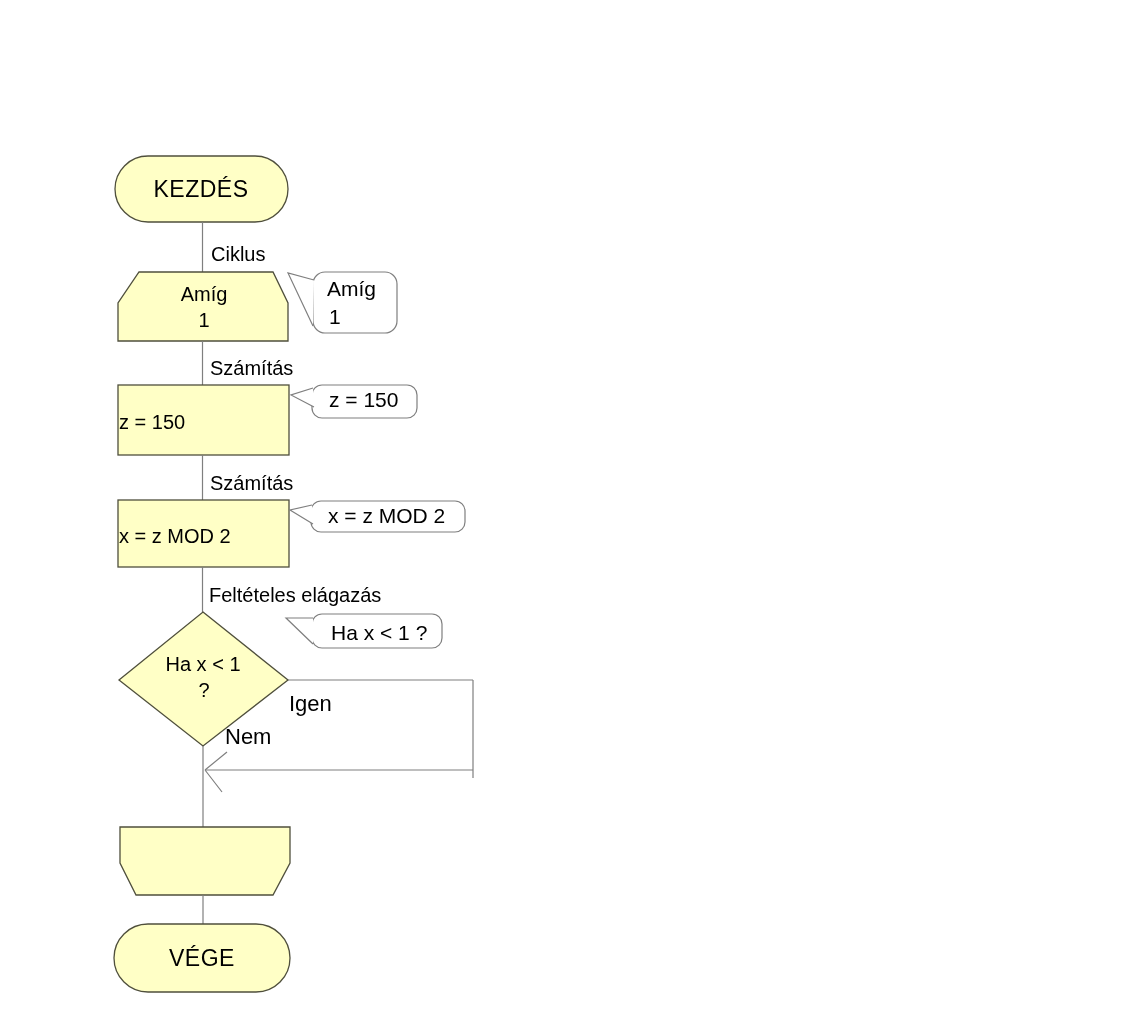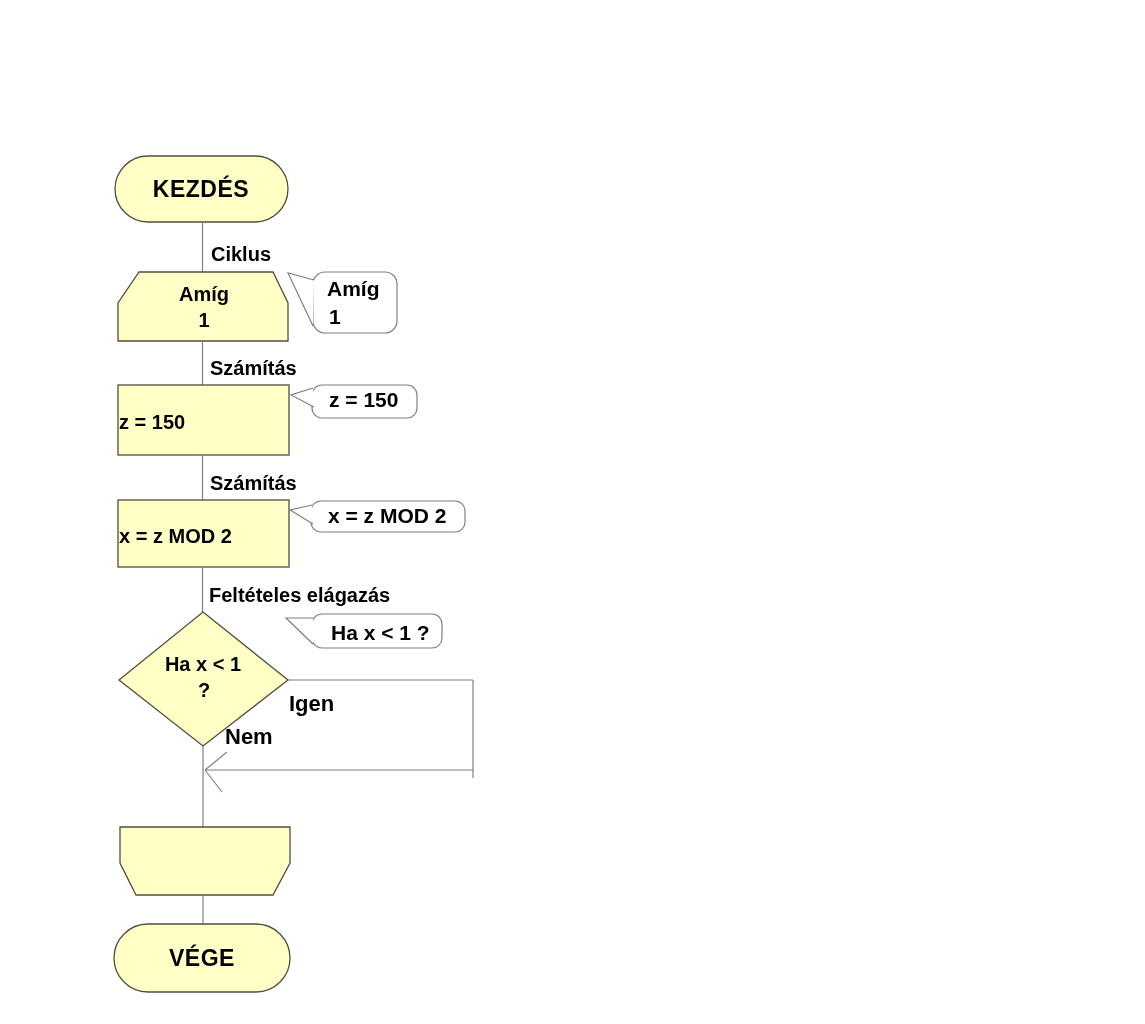--- a/index.html
+++ b/index.html
@@ -7,21 +7,20 @@
     padding: 0;
     background: #ffffff;
   }
   .canvas {
     position: relative;
     width: 1145px;
     height: 1024px;
     background: #ffffff;
     font-family: "Liberation Sans", sans-serif;
     overflow: hidden;
-    font-weight: bold;
   }
   svg { position: absolute; left: 0; top: 0; }
 
   .node      { fill: #FFFFC6; stroke: #4F4F3C; stroke-width: 1.3; }
   .conn      { stroke: #7F7F7F; stroke-width: 1.2; fill: none; }
   .callout   { fill: #FFFFFF; stroke: #7F7F7F; stroke-width: 1.2; }
   .tailfill  { fill: #FFFFFF; stroke: none; }
   .tailedge  { fill: none; stroke: #7F7F7F; stroke-width: 1.2; }
 
   text { fill: #000000; }

